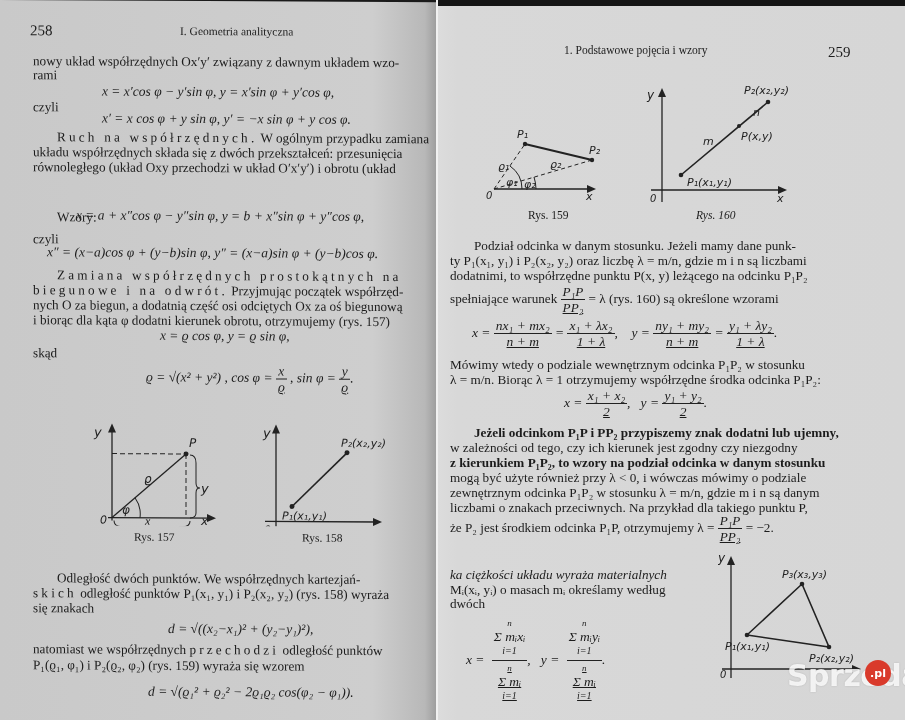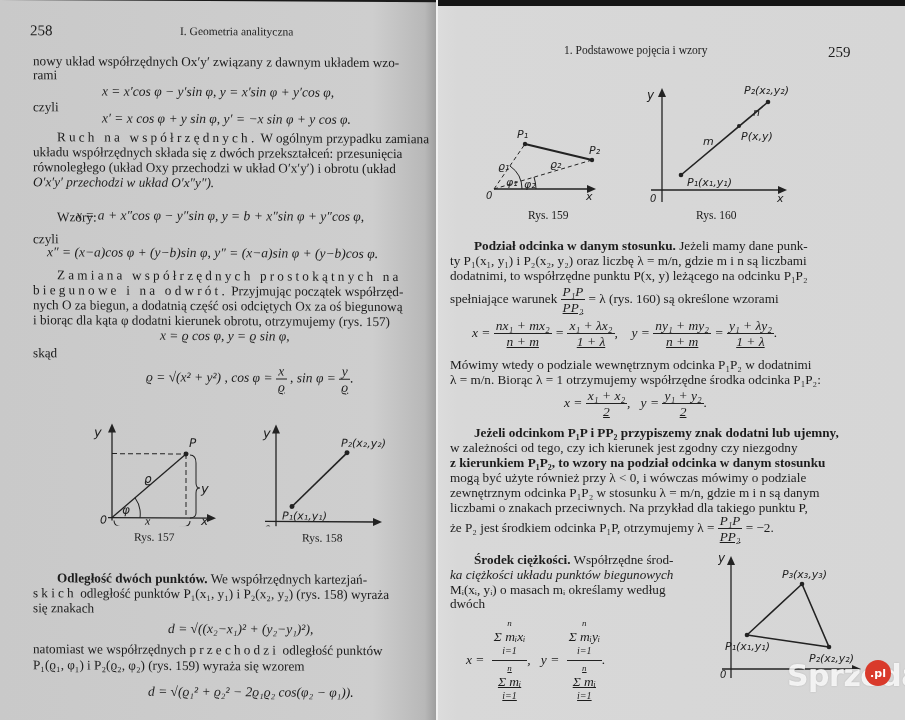--- a/index.html
+++ b/index.html
@@ -8,21 +8,21 @@
   .page { position:absolute; top:0; height:720px; box-sizing:border-box; }
   .page-left { left:0; width:438px; background:linear-gradient(90deg,#c9c9c9 0%,#cecece 85%,#b8b8b8 97%,#9a9a9a 100%); transform:skewY(0.3deg); transform-origin:left top; }
   .page-right { left:438px; width:467px; background:linear-gradient(90deg,#dcdcdc 0%,#d8d8d8 4%,#d6d6d6 100%); border-top:6px solid #151515; }
   .gutter { position:absolute; left:436px; top:0; width:4px; height:720px; background:#f1f1f1; }
   .abs { position:absolute; white-space:nowrap; }
   .pnum { font-size:15px; }
   .runhead { font-size:11.5px; }
   .txt { font-size:13.2px; line-height:17px; }
   .sp { letter-spacing:3.2px; }
   .it { font-style:italic; }
-  .b { font-weight:bold; }
+  .b { font-weight:normal; }
   .eq { font-size:13.5px; font-style:italic; }
   .cap { font-size:11.5px; }
   .frac { display:inline-block; vertical-align:middle; text-align:center; font-style:italic; }
   .frac .n { display:block; border-bottom:1px solid #222; padding:0 2px; line-height:15px; }
   .frac .d { display:block; line-height:15px; padding:0 2px;text-decoration:underline; }
   svg text { font-family:"DejaVu Sans",sans-serif; font-style:italic; fill:#222; }
   .wm { position:absolute; left:787px; top:658px; font-family:"DejaVu Sans",sans-serif; font-weight:bold;
         font-size:30px; color:rgba(255,255,255,0.82); letter-spacing:-0.5px; text-shadow:0 0 2px rgba(0,0,0,0.15); }
   .wm-badge { position:absolute; left:865px; top:660px; width:26px; height:26px; border-radius:50%;
         background:#d93a2b; color:#fff; font-family:"DejaVu Sans",sans-serif; font-weight:bold; font-size:11px;
@@ -39,21 +39,20 @@
   <div class="abs txt" style="left:33px;top:66px;">rami</div>
   <div class="abs eq" style="left:102px;top:83px;">x = x′cos φ − y′sin φ,     y = x′sin φ + y′cos φ,</div>
   <div class="abs txt" style="left:33px;top:98px;">czyli</div>
   <div class="abs eq" style="left:102px;top:110px;">x′ = x cos φ + y sin φ,     y′ = −x sin φ + y cos φ.</div>
 
   <div class="abs txt" style="left:57px;top:128px;">
     <span class="sp">Ruch na współrzędnych.</span><span> W ogólnym przypadku zamiana</span>
   </div>
   <div class="abs txt" style="left:33px;top:143px;">układu współrzędnych składa się z dwóch przekształceń: przesunięcia</div>
   <div class="abs txt" style="left:33px;top:158px;">równoległego (układ Oxy przechodzi w układ O′x′y′) i obrotu (układ</div>
-  <div class="abs txt it" style="left:33px;top:173px;">O′x′y′ przechodzi w układ O′x″y″).</div>
   <div class="abs txt" style="left:57px;top:188px;margin-top:20px;">Wzory:</div>
   <div class="abs eq" style="left:76px;top:207px;">x = a + x″cos φ − y″sin φ,     y = b + x″sin φ + y″cos φ,</div>
   <div class="abs txt" style="left:33px;top:230px;">czyli</div>
   <div class="abs eq" style="left:47px;top:244px;">x″ = (x−a)cos φ + (y−b)sin φ,     y″ = (x−a)sin φ + (y−b)cos φ.</div>
 
   <div class="abs txt sp b" style="left:57px;top:266px;font-weight:normal;">Zamiana współrzędnych prostokątnych na</div>
   <div class="abs txt" style="left:33px;top:281px;">
     <span class="sp">biegunowe i na odwrót.</span><span> Przyjmując początek współrzęd-</span>
   </div>
   <div class="abs txt" style="left:33px;top:296px;">nych O za biegun, a dodatnią część osi odciętych Ox za oś biegunową</div>
@@ -159,21 +158,21 @@
     <circle cx="96" cy="52" r="2" fill="#222"></circle>
     <text x="4" y="25" font-size="12">y</text>
     <text x="101" y="20" font-size="11">P₂(x₂,y₂)</text>
     <text x="98" y="66" font-size="11">P(x,y)</text>
     <text x="44" y="112" font-size="11">P₁(x₁,y₁)</text>
     <text x="60" y="71" font-size="11">m</text>
     <text x="110" y="42" font-size="11">n</text>
     <text x="7" y="128" font-size="10">0</text>
     <text x="134" y="128" font-size="11">x</text>
   </svg>
-  <div class="abs cap" style="left:258px;top:203px;">Rys. 160</div>
+  <div class="abs cap" style="left:258px;top:203px;font-style:italic;">Rys. 160</div>
 
   <div class="abs txt" style="left:36px;top:231px;">
     <span class="b">Podział odcinka w danym stosunku.</span><span> Jeżeli mamy dane punk-</span>
   </div>
   <div class="abs txt" style="left:12px;top:246px;">ty P₁(x₁, y₁) i P₂(x₂, y₂) oraz liczbę λ = m/n, gdzie m i n są liczbami</div>
   <div class="abs txt" style="left:12px;top:261px;">dodatnimi, to współrzędne punktu P(x, y) leżącego na odcinku P₁P₂</div>
   <div class="abs txt" style="left:12px;top:278px;">
     <span>spełniające warunek </span>
     <span class="frac"><span class="n">P₁P</span><span class="d">PP₂</span></span>
     <span> = λ (rys. 160) są określone wzorami</span>
@@ -182,45 +181,42 @@
     <span>x =</span>
     <span class="frac"><span class="n">nx₁ + mx₂</span><span class="d">n + m</span></span>
     <span>=</span>
     <span class="frac"><span class="n">x₁ + λx₂</span><span class="d">1 + λ</span></span><span>,</span>
     &nbsp;&nbsp;&nbsp;<span>y =</span>
     <span class="frac"><span class="n">ny₁ + my₂</span><span class="d">n + m</span></span>
     <span>=</span>
     <span class="frac"><span class="n">y₁ + λy₂</span><span class="d">1 + λ</span></span><span>.</span>
   </div>
 
-  <div class="abs txt" style="left:12px;top:350px;">Mówimy wtedy o podziale wewnętrznym odcinka P₁P₂ w dodatnimi</div>
+  <div class="abs txt" style="left:12px;top:350px;">Mówimy wtedy o podziale wewnętrznym odcinka P₁P₂ w stosunku</div>
   <div class="abs txt" style="left:12px;top:365px;">λ = m/n. Biorąc λ = 1 otrzymujemy współrzędne środka odcinka P₁P₂:</div>
   <div class="abs eq" style="left:126px;top:382px;">
     <span>x =</span>
     <span class="frac"><span class="n">x₁ + x₂</span><span class="d">2</span></span><span>,</span>
     &nbsp;&nbsp;<span>y =</span>
     <span class="frac"><span class="n">y₁ + y₂</span><span class="d">2</span></span><span>.</span>
   </div>
 
   <div class="abs txt" style="left:36px;top:418px;font-weight:bold;">Jeżeli odcinkom P₁P i PP₂ przypiszemy znak dodatni lub ujemny,</div>
   <div class="abs txt" style="left:12px;top:433px;">w zależności od tego, czy ich kierunek jest zgodny czy niezgodny</div>
   <div class="abs txt" style="left:12px;top:448px;font-weight:bold;">z kierunkiem P₁P₂, to wzory na podział odcinka w danym stosunku</div>
   <div class="abs txt" style="left:12px;top:463px;">mogą być użyte również przy λ &lt; 0, i wówczas mówimy o podziale</div>
   <div class="abs txt" style="left:12px;top:478px;">zewnętrznym odcinka P₁P₂ w stosunku λ = m/n, gdzie m i n są danym</div>
   <div class="abs txt" style="left:12px;top:493px;">liczbami o znakach przeciwnych. Na przykład dla takiego punktu P,</div>
   <div class="abs txt" style="left:12px;top:507px;">
     <span>że P₂ jest środkiem odcinka P₁P, otrzymujemy λ = </span>
     <span class="frac"><span class="n">P₁P</span><span class="d">PP₂</span></span>
     <span> = −2.</span>
   </div>
 
-  <div class="abs txt" style="left:36px;top:545px;">
-    <span class="b">Środek ciężkości.</span><span> Współrzędne środ-</span>
-  </div>
-  <div class="abs txt it" style="left:12px;top:560px;">ka ciężkości układu punktów biegunowych</div>
+  <div class="abs txt it" style="left:12px;top:560px;">ka ciężkości układu wyraża materialnych</div>
   <div class="abs txt" style="left:12px;top:575px;">Mᵢ(xᵢ, yᵢ) o masach mᵢ określamy według</div>
   <div class="abs txt" style="left:12px;top:589px;">dwóch</div>
 
   <div class="abs eq" style="left:28px;top:610px;">
     <span style="vertical-align:middle;">x =</span>
     <span class="frac" style="margin-left:4px;">
       <span class="n" style="line-height:14px;padding-bottom:2px;"><span style="display:block;font-size:9px;">n</span><span>Σ mᵢxᵢ</span><span style="display:block;font-size:10px;">i=1</span></span>
       <span class="d" style="line-height:14px;"><span style="display:block;font-size:9px;">n</span><span>Σ mᵢ</span><span style="display:block;font-size:10px;">i=1</span></span>
     </span><span style="vertical-align:middle;">,</span>
     &nbsp;&nbsp;<span style="vertical-align:middle;">y =</span>

